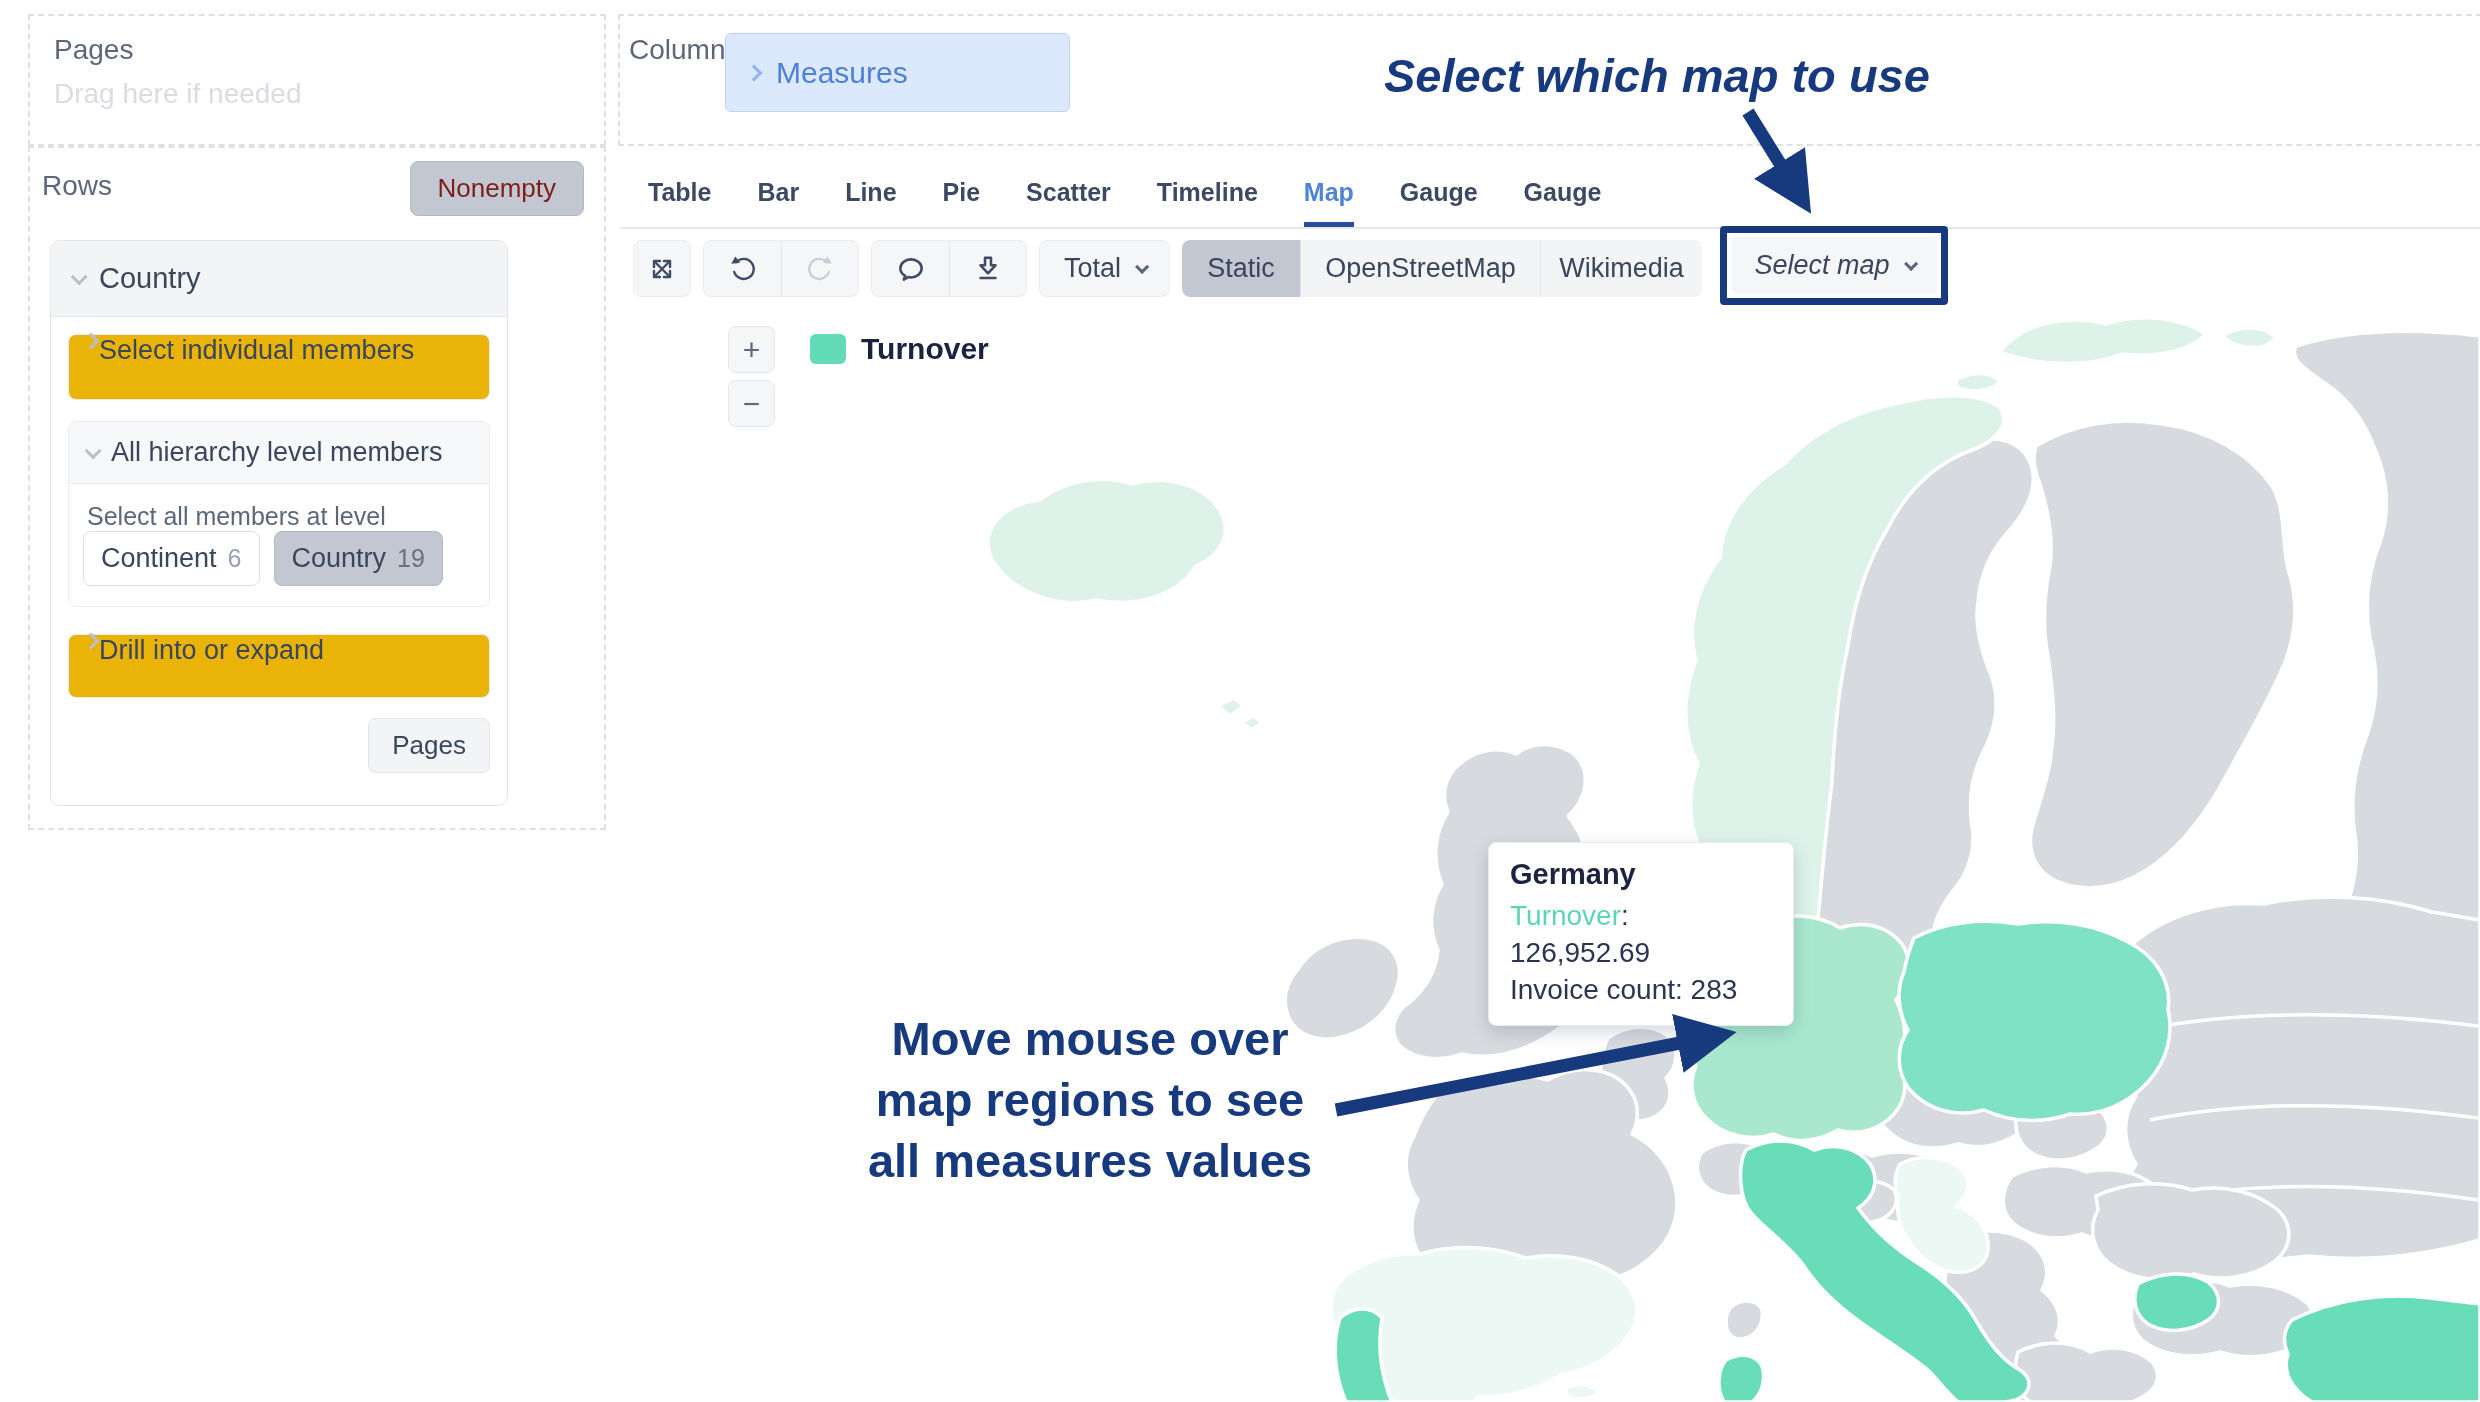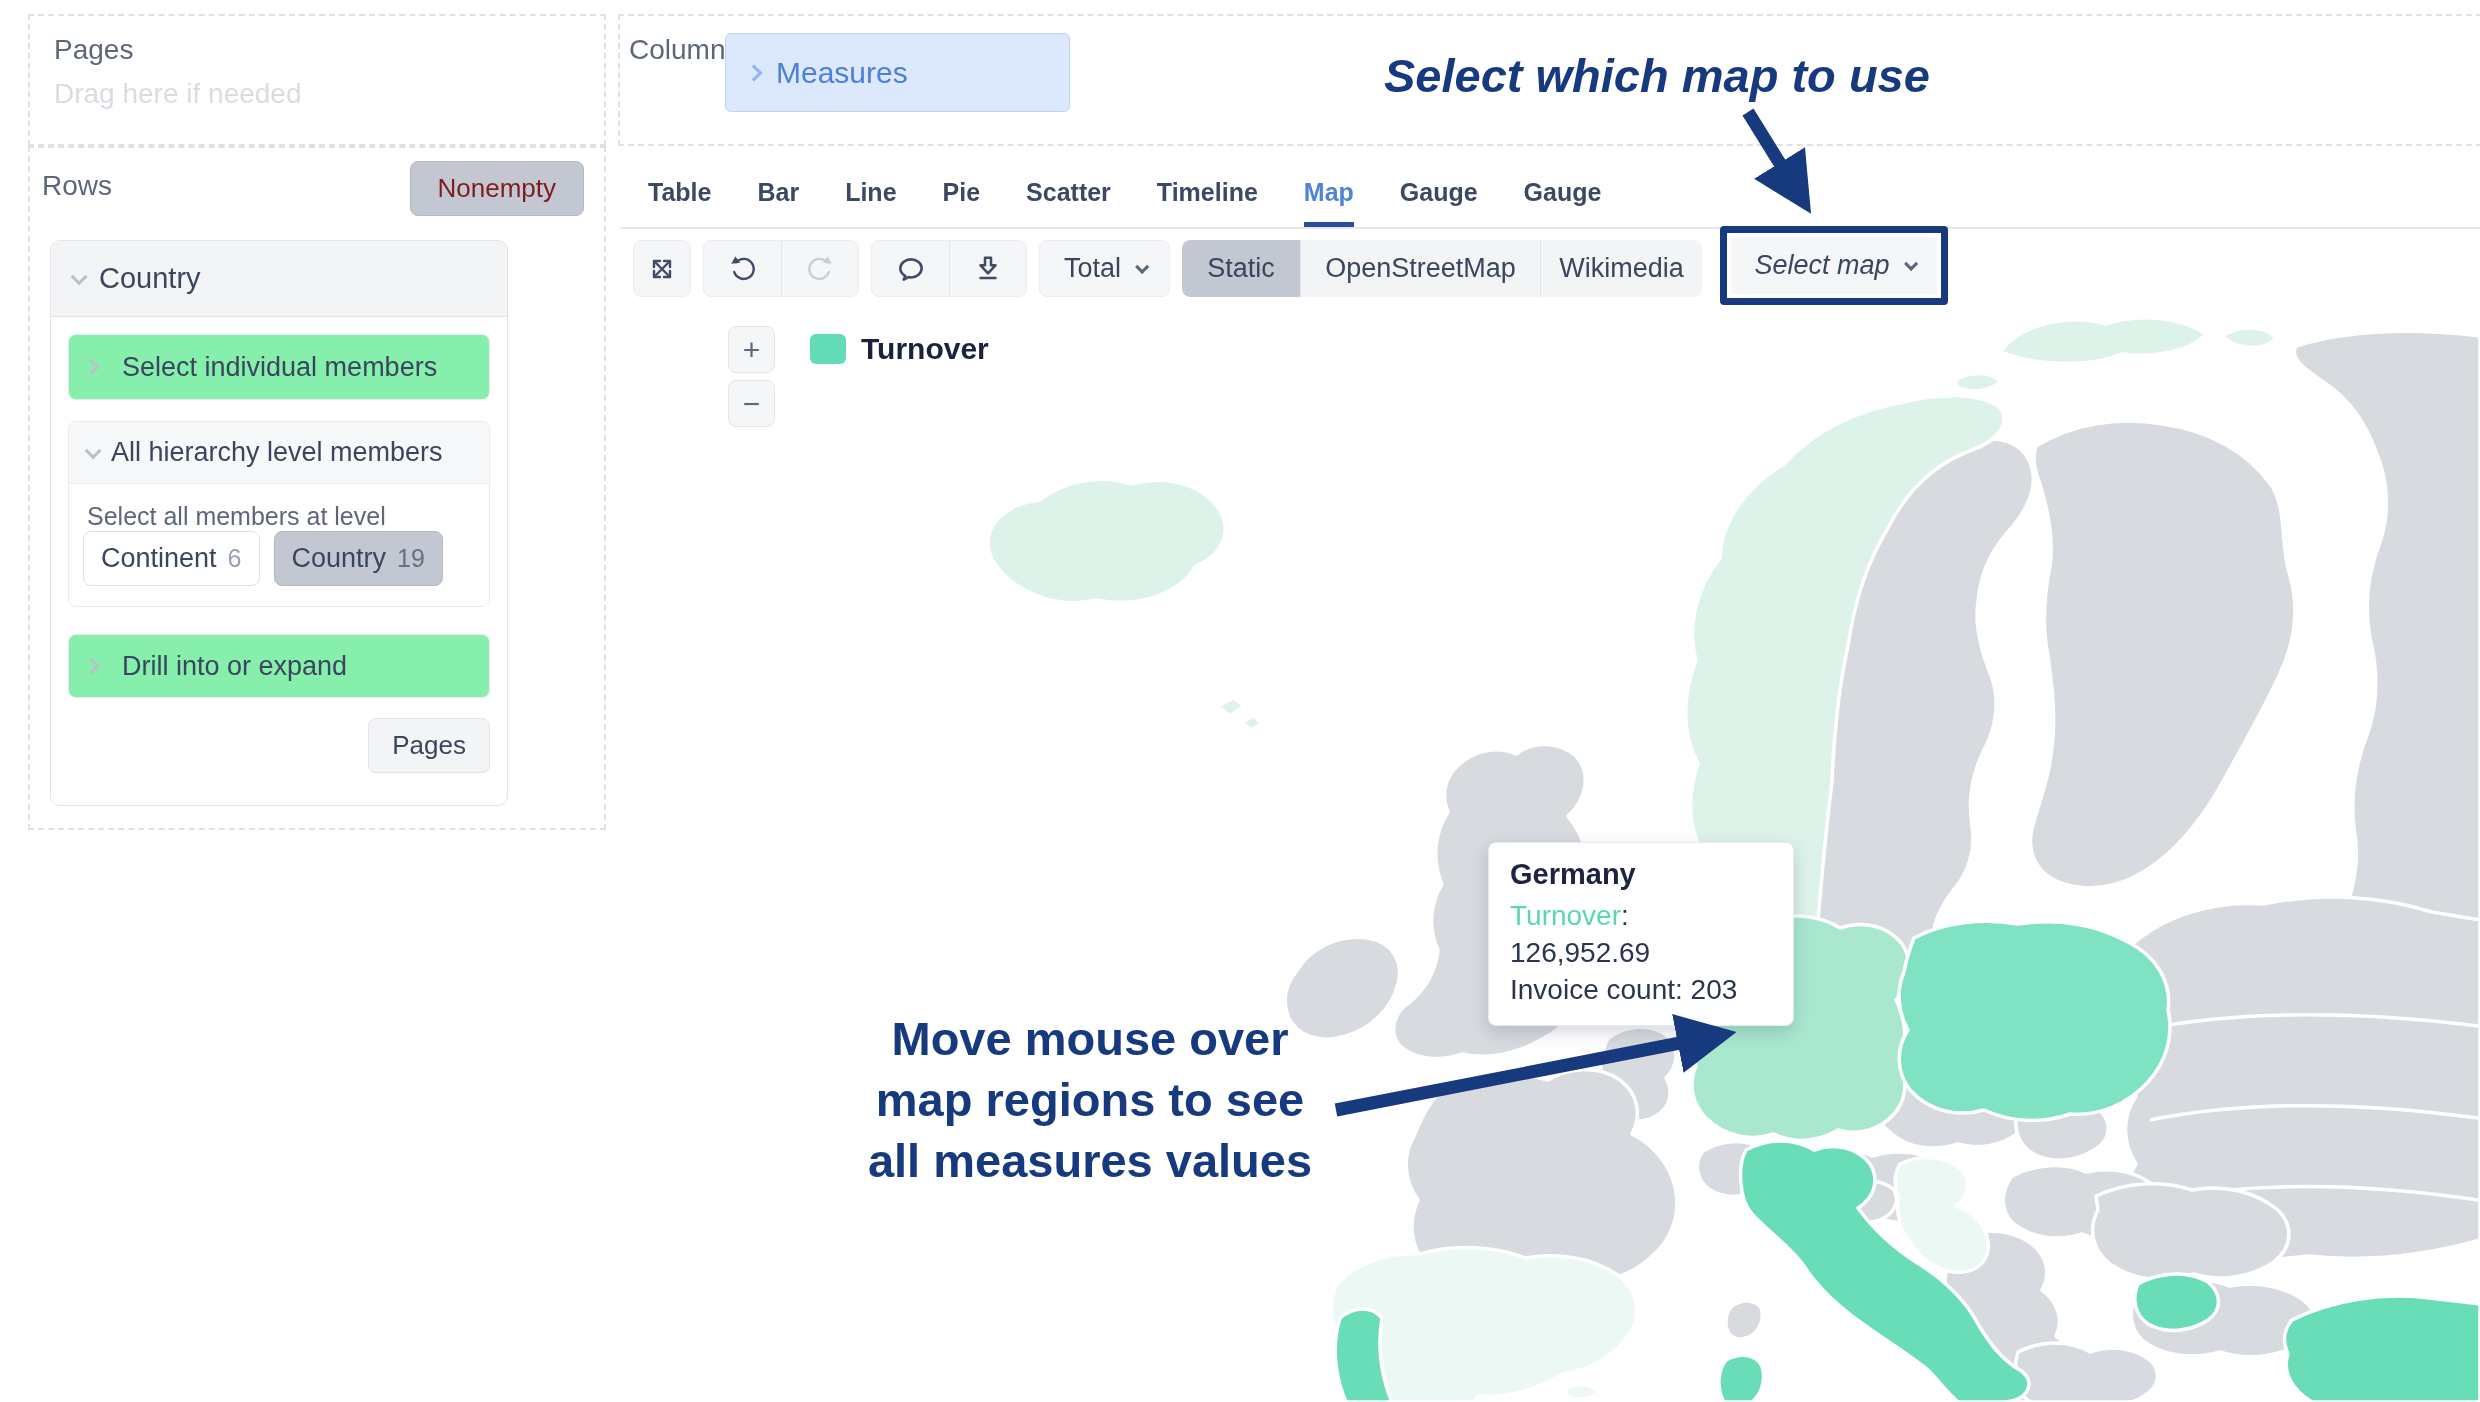--- a/index.html
+++ b/index.html
@@ -15,22 +15,22 @@
   
   .nonempty-btn { position:absolute; right:20px; top:13px; height:55px; padding:0 27px;
     background:#c2c7d1; border:1px solid #b3b9c5; border-radius:8px; font-size:26px;
     color:#7f1d1d; display:flex; align-items:center; }
   .country-card { position:absolute; left:20px; top:92px; width:458px; height:566px;
     background:#fff; border:1px solid #e2e4e9; border-radius:10px; }
   .card-header { height:76px; background:#f3f4f6; border-bottom:1px solid #e2e4e9;
     border-radius:9px 9px 0 0; display:flex; align-items:center; padding:0 20px; gap:16px;
     font-size:29px; color:#39465e; }
   .card-body { padding:17px 17px 0 17px; display:flex; flex-direction:column; }
-  .subrow { height:66px; background:#86efac; border:1px solid #e9ebef; border-radius:8px;
-    display:flex; align-items:center; padding:0 16px; gap:25px; font-size:27px; color:#39465e; }
+  .subrow { height:66px; background:#eab308; border:1px solid #e9ebef; border-radius:8px;
+    display:flex; padding:0 16px; gap:2px; font-size:27px; color:#39465e; }
   .subgroup { border:1px solid #e9ebef; border-radius:8px; margin-top:21px; overflow:hidden; }
   .subgroup-header { height:62px; background:#f7f8fa; border-bottom:1px solid #e9ebef;
     display:flex; align-items:center; padding:0 16px; gap:14px; font-size:27px; color:#39465e; }
   .subgroup-body { background:#fff; padding:18px 14px 20px 14px; }
   .hint { font-size:25px; color:#5c6779; margin:0 0 0 4px; }
   .chips { display:flex; gap:14px; }
   .chip { height:55px; padding:0 17px; background:#fff; border:1px solid #dcdfe5;
     border-radius:8px; display:flex; align-items:center; gap:11px; font-size:27px; color:#39465e; }
   .chip .count { font-size:25px; color:#98a1b1; }
   .chip.selected { background:#c2c7d1; border-color:#b3b9c5; }
@@ -289,21 +289,21 @@
   <div class="legend-swatch" id="legend-swatch" style="background: rgb(99, 219, 182);"></div>
   <div class="legend-label">Turnover</div>
 </div>
 
 <div class="tooltip">
   <div class="tooltip-title">Germany</div>
   <div class="tooltip-row">
     <span id="tooltip-turnover-label" style="color: rgb(92, 214, 178);">Turnover</span><span>: </span><span>126,952.69</span>
   </div>
   <div class="tooltip-row">
-    <span>Invoice count</span><span>: </span><span>203</span>
+    <span>Invoice count</span><span>: </span><span>283</span>
   </div>
 </div>
 
 <div class="annotation" id="anno-select-map" style="color: rgb(23, 57, 125);">Select which map to use</div>
 <div class="annotation" id="anno-hover" style="color: rgb(23, 57, 125);">
   <div>Move mouse over</div>
   <div>map regions to see</div>
   <div>all measures values</div>
 </div>
 

